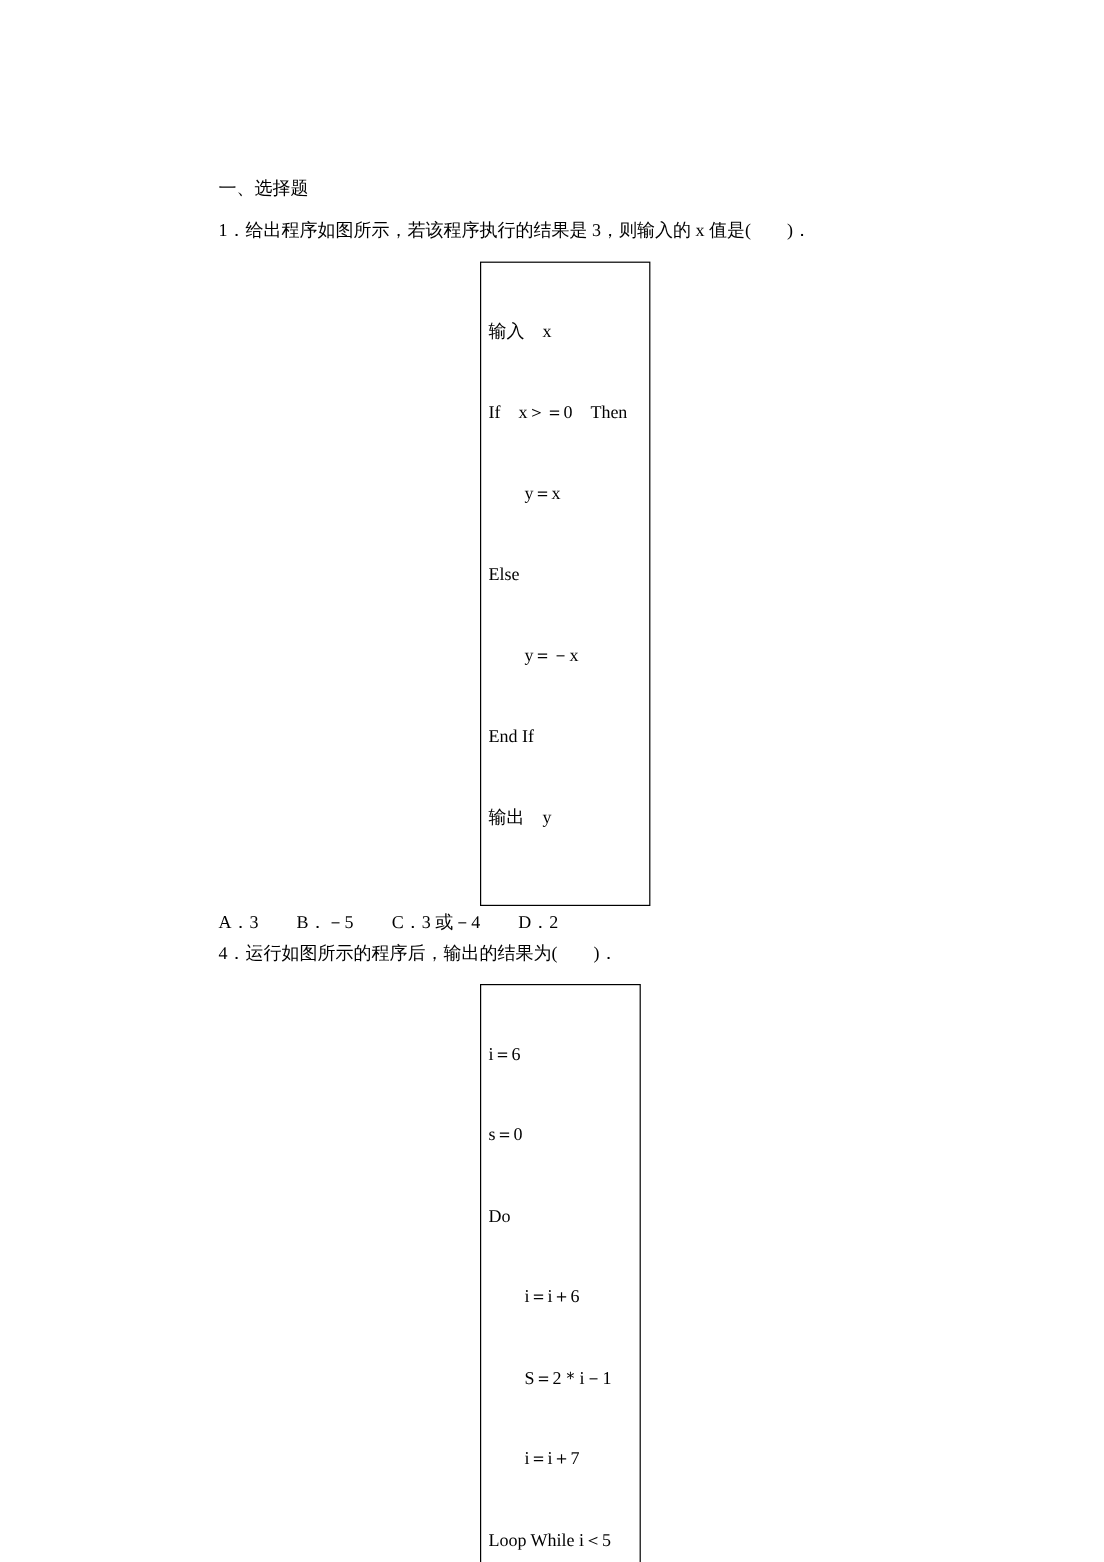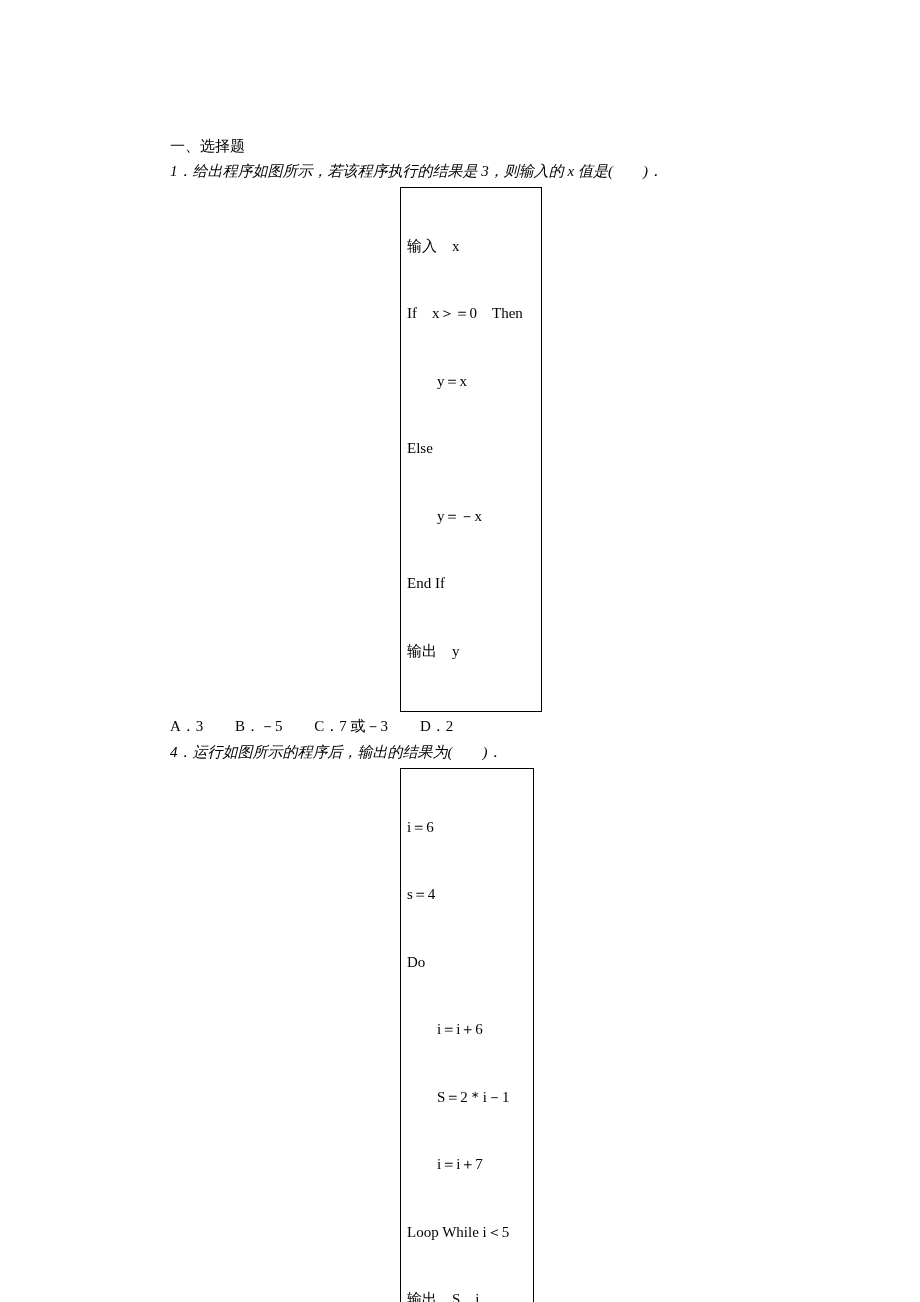--- a/index.html
+++ b/index.html
@@ -9,39 +9,38 @@
     font-size: 15px;
     color: #000;
     background: #fff;
     width: 920px;
     line-height: 1.55;
   }
   .page {
     padding: 135px 60px 60px 170px;
   }
   .sect, .question, .options, .subtext {
-    margin: 0;
+    margin: 12px;
   }
   .question, .subtext {
     margin-top: 2px;
-    font-style: italic;
   }
   .options {
     margin-top: 3px;
     margin-bottom: 3px;
   }
   .opt {
     display: inline-block;
     margin-right: 28px;
     white-space: nowrap;
   }
   .codebox {
     border: 1px solid #000;
     margin: 3px 0 3px 230px;
-    padding: 2px 6px 4px 6px;
+    padding: 2px 6px 16px 6px;
     white-space: pre;
     font-family: "SimSun", "宋体", serif;
     line-height: 1.5;
     width: fit-content;
     min-width: 120px;
   }
   .codebox.pad-right {
     padding-right: 14px;
   }
   .code-line { display: block; }
@@ -59,28 +58,28 @@
     <span class="code-line">If　x＞＝0　Then</span>
     <span class="code-line">　　y＝x</span>
     <span class="code-line">Else</span>
     <span class="code-line">　　y＝－x</span>
     <span class="code-line">End If</span>
     <span class="code-line">输出　y</span>
   </div>
   <p class="options">
     <span class="opt">A．3</span>
     <span class="opt">B．－5</span>
-    <span class="opt">C．7 或－3</span>
+    <span class="opt">C．3 或－4</span>
     <span class="opt">D．2</span>
   </p>
 
   <p class="question">4．运行如图所示的程序后，输出的结果为(　　)．</p>
   <div class="codebox">
     <span class="code-line">i＝6</span>
-    <span class="code-line">s＝4</span>
+    <span class="code-line">s＝0</span>
     <span class="code-line">Do</span>
     <span class="code-line">　　i＝i＋6</span>
     <span class="code-line">　　S＝2＊i－1</span>
     <span class="code-line">　　i＝i＋7</span>
     <span class="code-line">Loop While i＜5</span>
     <span class="code-line">输出　S，i</span>
   </div>
 
 </div>
 

